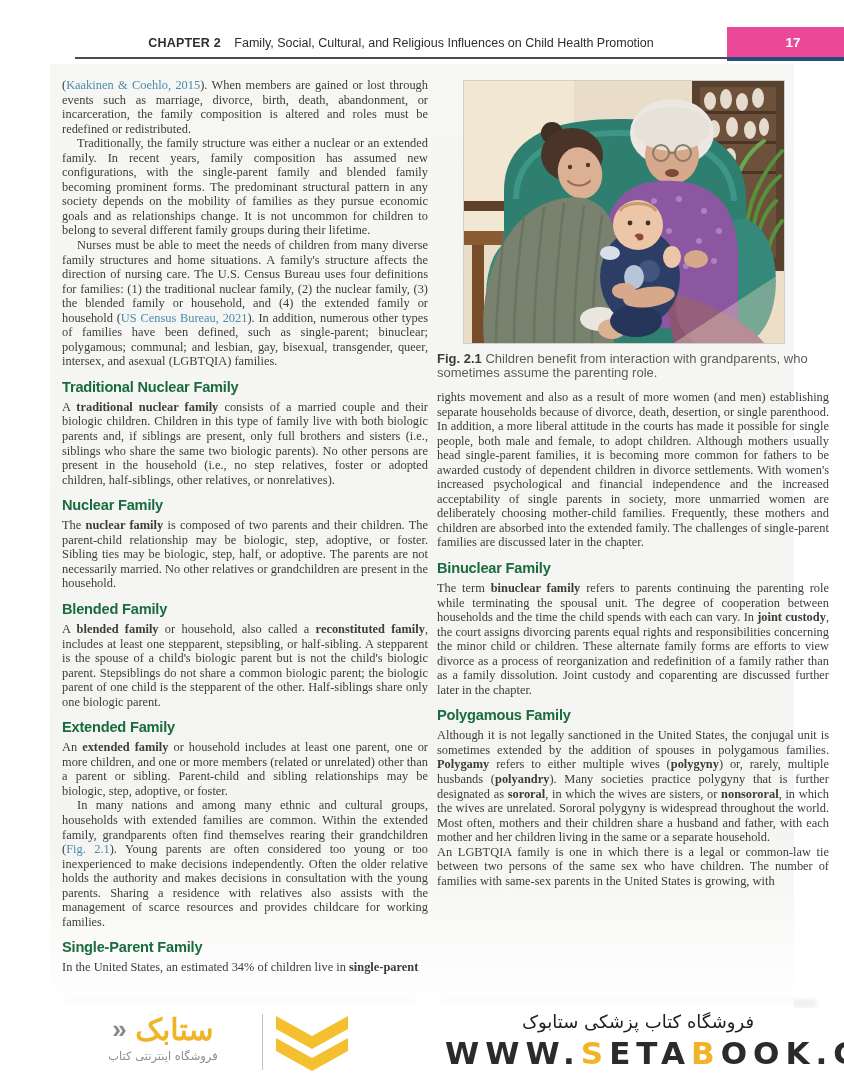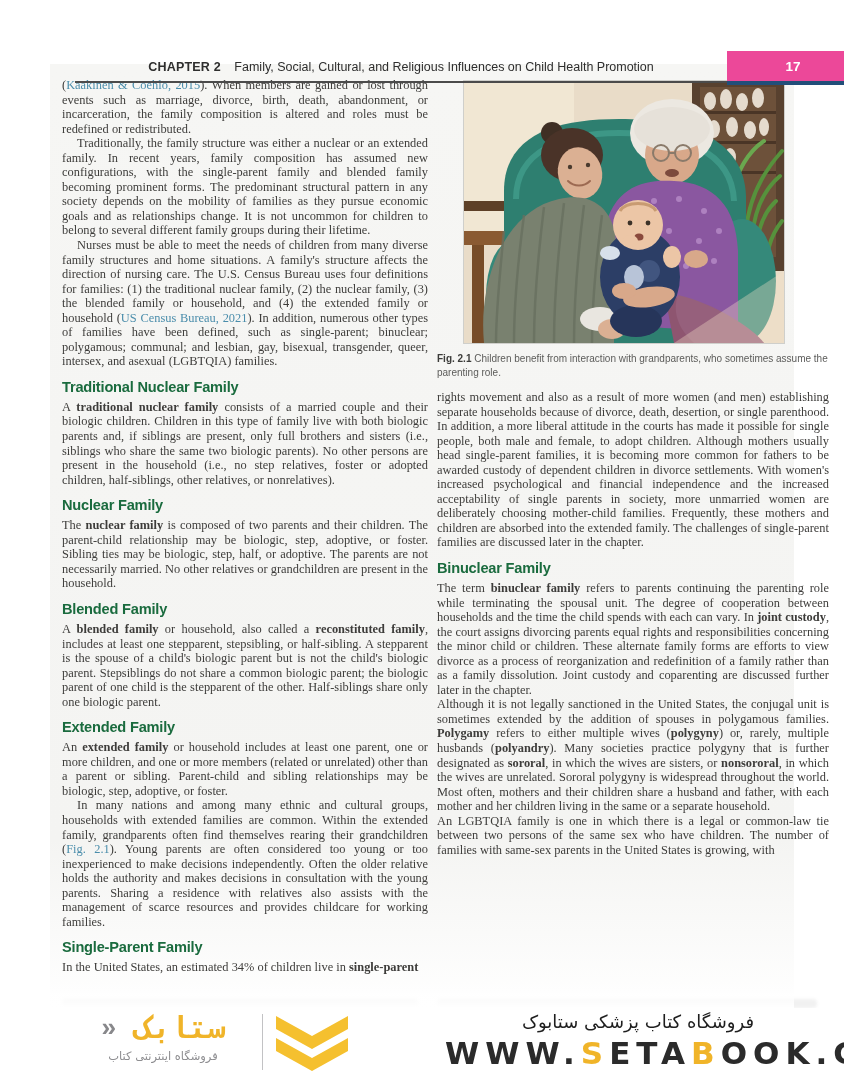--- a/index.html
+++ b/index.html
@@ -1,21 +1,21 @@
 <!DOCTYPE html>
 <html><head>
 <meta charset="utf-8">
 <style>
   html,body{margin:0;padding:0;background:#ffffff;}
   .page{position:relative;width:844px;height:1080px;background:#ffffff;overflow:hidden;
         font-family:"Liberation Serif", serif;}
   .scan-tint{position:absolute;left:50px;top:64px;width:744px;height:946px;
         background:linear-gradient(180deg,#f6f6f4 0%,#f4f4f2 82%,rgba(244,244,242,0) 100%);}
   
-  .hdr{position:absolute;left:0;top:0;width:844px;height:64px;z-index:3;margin-top:24px;}
+  .hdr{position:absolute;left:0;top:0;width:844px;height:64px;z-index:3;}
   .hdr-text{position:absolute;left:75px;top:36px;width:652px;text-align:center;
         font-family:"Liberation Sans",sans-serif;font-size:12.5px;color:#2e2e2e;white-space:nowrap;}
   .hdr-text .chap{font-weight:bold;margin-right:10px;letter-spacing:.2px;}
   .hdr-rule{position:absolute;left:75px;top:57px;width:652px;height:2px;background:#4b4b4b;}
   .pagenum-box{position:absolute;left:727px;top:27px;width:132px;height:30px;background:#ec4899;
         border-bottom:4px solid #224e79;display:flex;align-items:center;justify-content:center;}
   .pagenum-box span{color:#ffffff;font-family:"Liberation Sans",sans-serif;font-weight:bold;font-size:13.5px;}
   
   .col{position:absolute;top:78px;z-index:2;font-size:12.4px;line-height:14.55px;color:#3d3c3a;
         text-align:justify;}
@@ -24,32 +24,32 @@
   .para{margin:0;}
   .para.ind{text-indent:15px;}
   .para + .para{margin-top:0;}
   .sec-h{font-family:"Liberation Sans",sans-serif;font-weight:bold;font-size:14.6px;line-height:17px;
         color:#1a6b3e;margin:10px 0 4px 0;text-align:left;letter-spacing:-0.2px;}
   .b{font-weight:bold;}
   .link{color:#4a8dab;}
   
   .fig-photo{display:block;margin:2px 0 8px 26px;width:320px;height:262px;border:1px solid #cfcfcb;
         background:#e9dcc8;}
-  .fig-cap{font-family:"Liberation Sans",sans-serif;font-size:10px;line-height:14px;color:#5c5c5a;
+  .fig-cap{font-family:"Liberation Sans",sans-serif;font-size:13px;line-height:14px;color:#5c5c5a;
         text-align:left;margin:0 0 10px 0;}
   .fig-cap .b{color:#3c3c3a;}
   
   .ghost{position:absolute;height:9px;background:#8f8f8f;opacity:.12;filter:blur(1.5px);
         border-radius:4px;z-index:2;}
   .fade{position:absolute;left:50px;top:978px;width:744px;height:34px;z-index:3;
         background:linear-gradient(180deg,rgba(255,255,255,0) 0%,#ffffff 88%);}
   
   .footer{position:absolute;left:0;top:1008px;width:844px;height:72px;background:#ffffff;z-index:4;}
   .logo-left{position:absolute;left:78px;top:4px;width:170px;text-align:center;}
-  .logo-word{font-family:Liberation Mono, monospace;font-weight:bold;font-size:30px;line-height:34px;
+  .logo-word{font-family:Liberation Sans, sans-serif;font-weight:bold;font-size:30px;line-height:34px;
         color:#f0b429;direction:rtl;}
   .logo-word .guill{color:#88888b;font-size:26px;vertical-align:2px;}
   .logo-tag{font-family:"DejaVu Sans",sans-serif;font-size:11.5px;color:#8e8e91;direction:rtl;margin-top:2px;}
   .logo-divider{position:absolute;left:262px;top:6px;width:1px;height:56px;background:#c2c2c4;}
   .logo-mark{position:absolute;left:276px;top:6px;}
   .store-right{position:absolute;left:445px;top:2px;width:386px;text-align:center;}
   .store-fa{font-family:"DejaVu Sans",sans-serif;font-size:18px;line-height:24px;color:#1e1e1e;direction:rtl;}
   .store-url{font-family:"DejaVu Sans",sans-serif;font-weight:bold;font-size:31px;line-height:32px;
         color:#2b2b2b;letter-spacing:6px;margin-top:3px;white-space:nowrap;}
   .accent{color:#f0b429;}
@@ -205,20 +205,21 @@
 
       <path d="M210,262 L320,190 L320,262 Z" fill="#f5e1c8" opacity="0.35"></path>
     </svg>
 
     <p class="fig-cap"><span class="b">Fig. 2.1 </span><span>Children benefit from interaction with grandparents, who sometimes assume the parenting role.</span></p>
 
     <div>
         <p class="para"><span>rights movement and also as a result of more women (and men) establishing separate households because of divorce, death, desertion, or single parenthood. In addition, a more liberal attitude in the courts has made it possible for single people, both male and female, to adopt children. Although mothers usually head single-parent families, it is becoming more common for fathers to be awarded custody of dependent children in divorce settlements. With women's increased psychological and financial independence and the increased acceptability of single parents in society, more unmarried women are deliberately choosing mother-child families. Frequently, these mothers and children are absorbed into the extended family. The challenges of single-parent families are discussed later in the chapter.</span></p>
         <h3 class="sec-h">Binuclear Family</h3>
         <p class="para"><span>The term </span><span class="b">binuclear family</span><span> refers to parents continuing the parenting role while terminating the spousal unit. The degree of cooperation between households and the time the child spends with each can vary. In </span><span class="b">joint custody</span><span>, the court assigns divorcing parents equal rights and responsibilities concerning the minor child or children. These alternate family forms are efforts to view divorce as a process of reorganization and redefinition of a family rather than as a family dissolution. Joint custody and coparenting are discussed further later in the chapter.</span></p>
+        <h3 class="sec-h">Polygamous Family</h3>
         <p class="para"><span>Although it is not legally sanctioned in the United States, the conjugal unit is sometimes extended by the addition of spouses in polygamous families. </span><span class="b">Polygamy</span><span> refers to either multiple wives (</span><span class="b">polygyny</span><span>) or, rarely, multiple husbands (</span><span class="b">polyandry</span><span>). Many societies practice polygyny that is further designated as </span><span class="b">sororal</span><span>, in which the wives are sisters, or </span><span class="b">nonsororal</span><span>, in which the wives are unrelated. Sororal polygyny is widespread throughout the world. Most often, mothers and their children share a husband and father, with each mother and her children living in the same or a separate household.</span></p>
         <p class="para"><span>An LGBTQIA family is one in which there is a legal or common-law tie between two persons of the same sex who have children. The number of families with same-sex parents in the United States is growing, with</span></p>
       </div>
   </div>
 
   <div class="ghost" style="left:62px;top:999px;width:356px;"></div>
   <div class="ghost" style="left:437px;top:999px;width:380px;"></div>
   <div class="fade"></div>
 
   <div class="footer">

